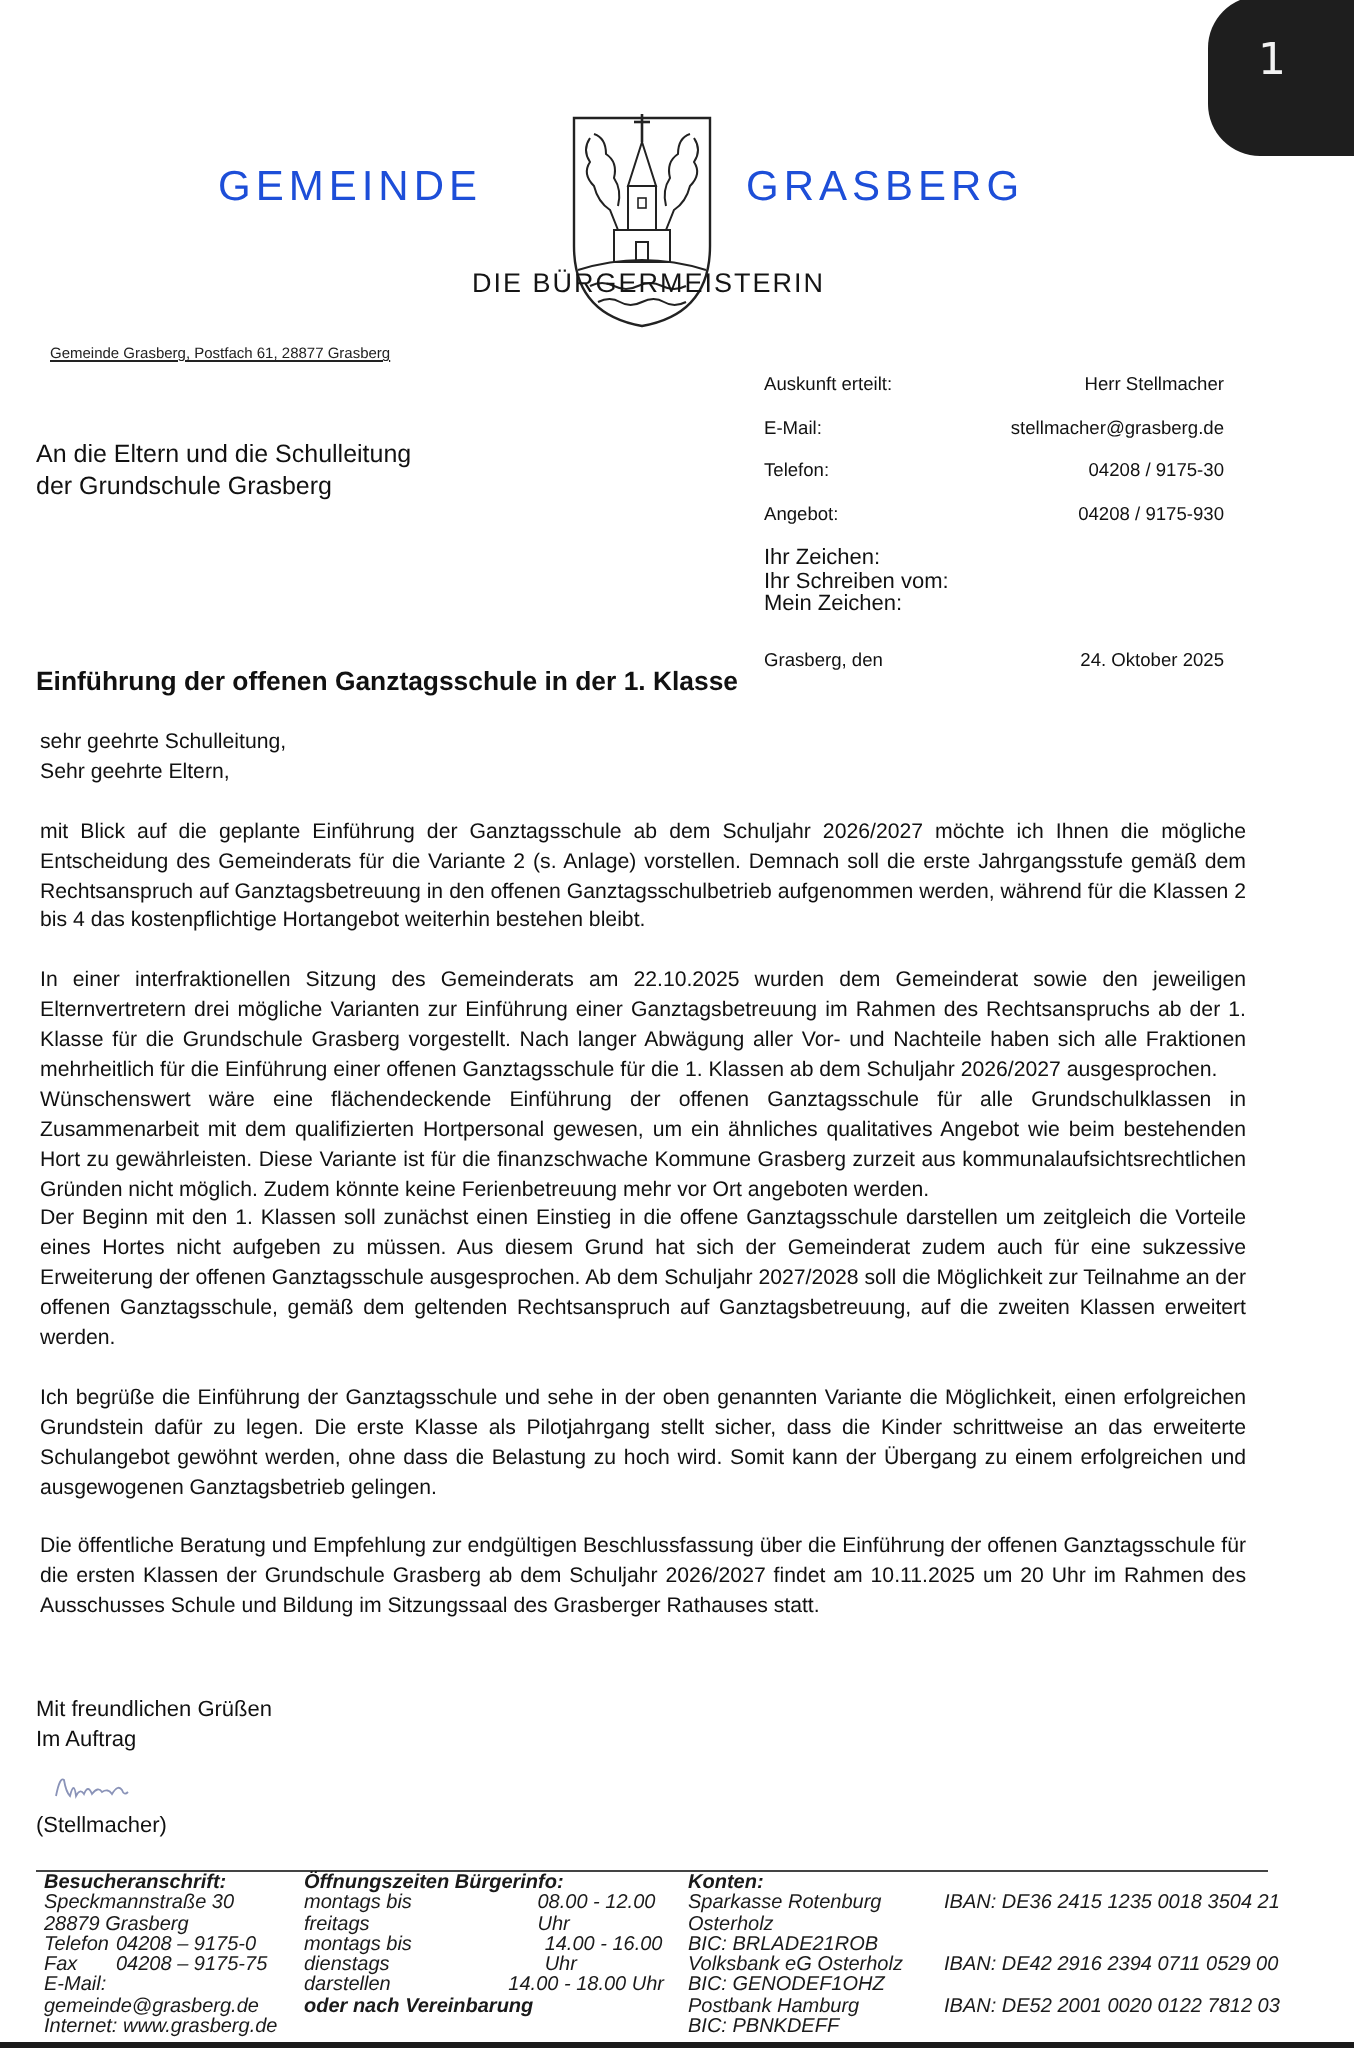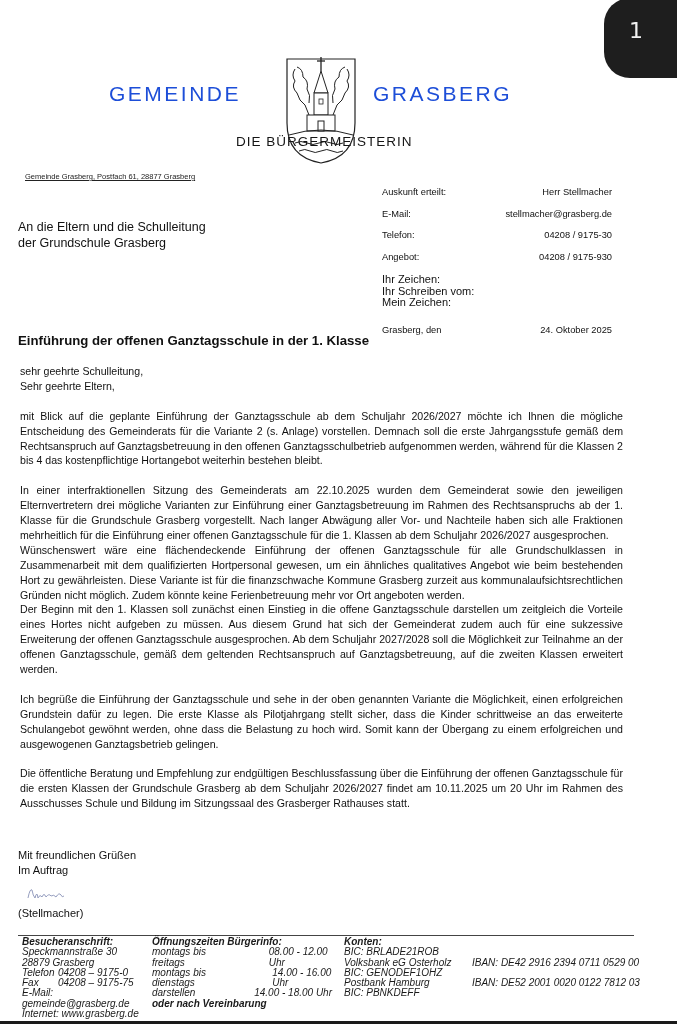--- a/index.html
+++ b/index.html
@@ -206,20 +206,24 @@
   </div>
   <div class="hours-row">
     <span>darstellen</span>
     <span>14.00 - 18.00 Uhr</span>
   </div>
   <div><b>oder nach Vereinbarung</b></div>
 </div>
 
 <div class="foot foot-col3">
   <div><b>Konten:</b></div>
+  <div class="bank-row">
+    <span class="bn">Sparkasse Rotenburg Osterholz</span>
+    <span>IBAN: DE36 2415 1235 0018 3504 21</span>
+  </div>
   <div>BIC: BRLADE21ROB</div>
   <div class="bank-row">
     <span class="bn">Volksbank eG Osterholz</span>
     <span>IBAN: DE42 2916 2394 0711 0529 00</span>
   </div>
   <div>BIC: GENODEF1OHZ</div>
   <div class="bank-row">
     <span class="bn">Postbank Hamburg</span>
     <span>IBAN: DE52 2001 0020 0122 7812 03</span>
   </div>

